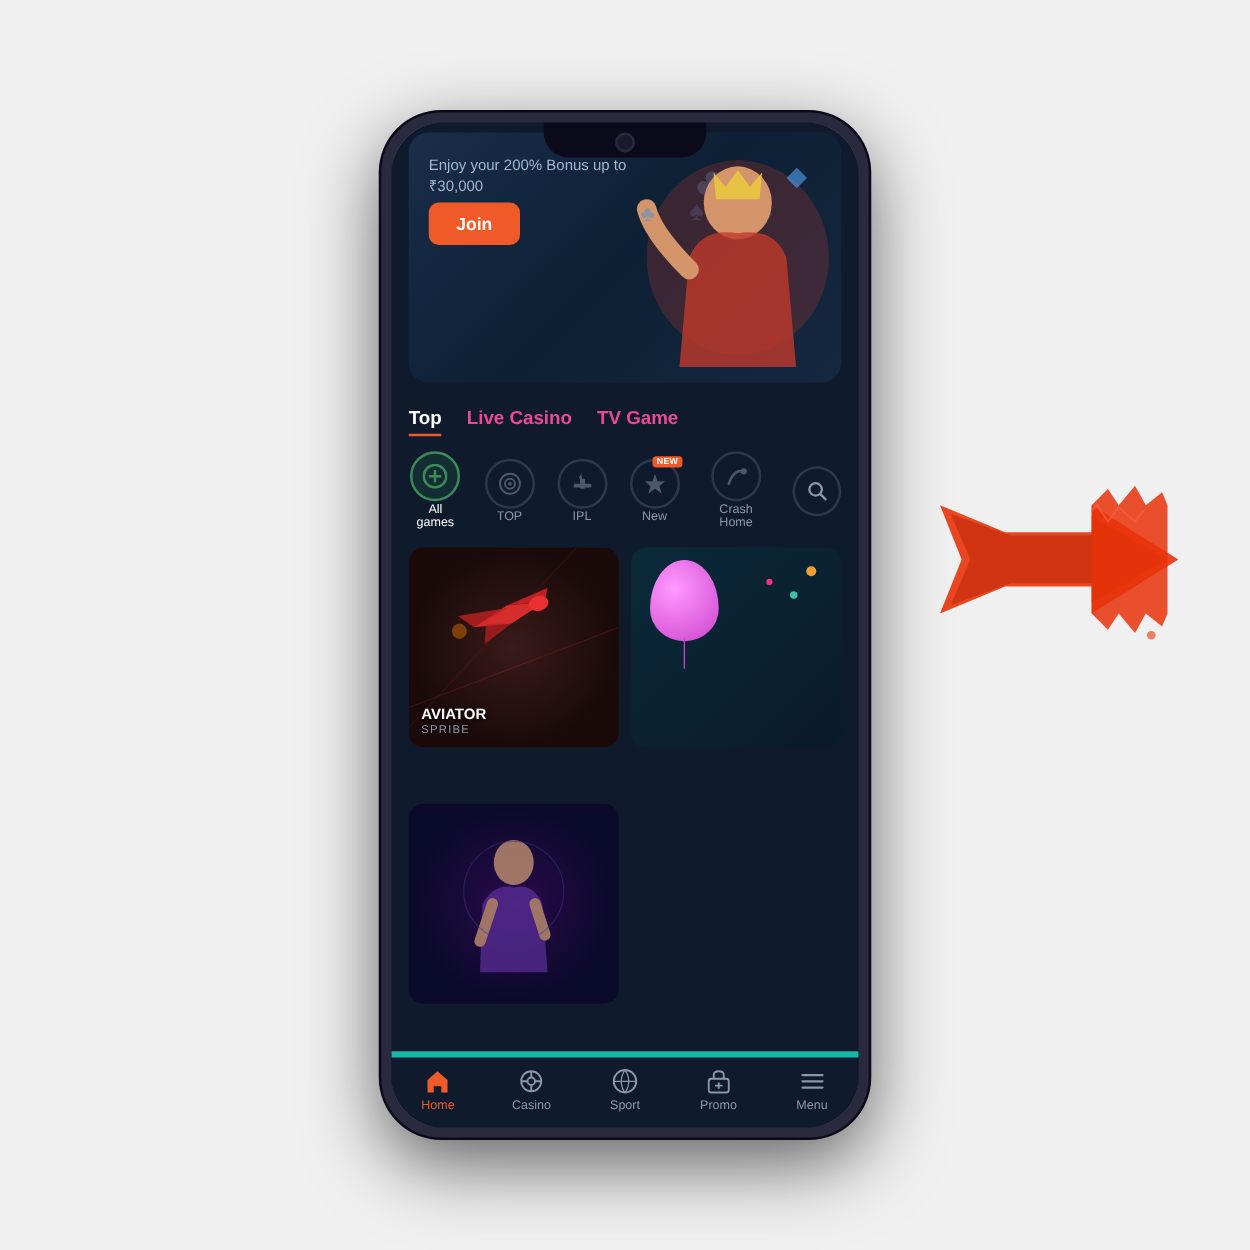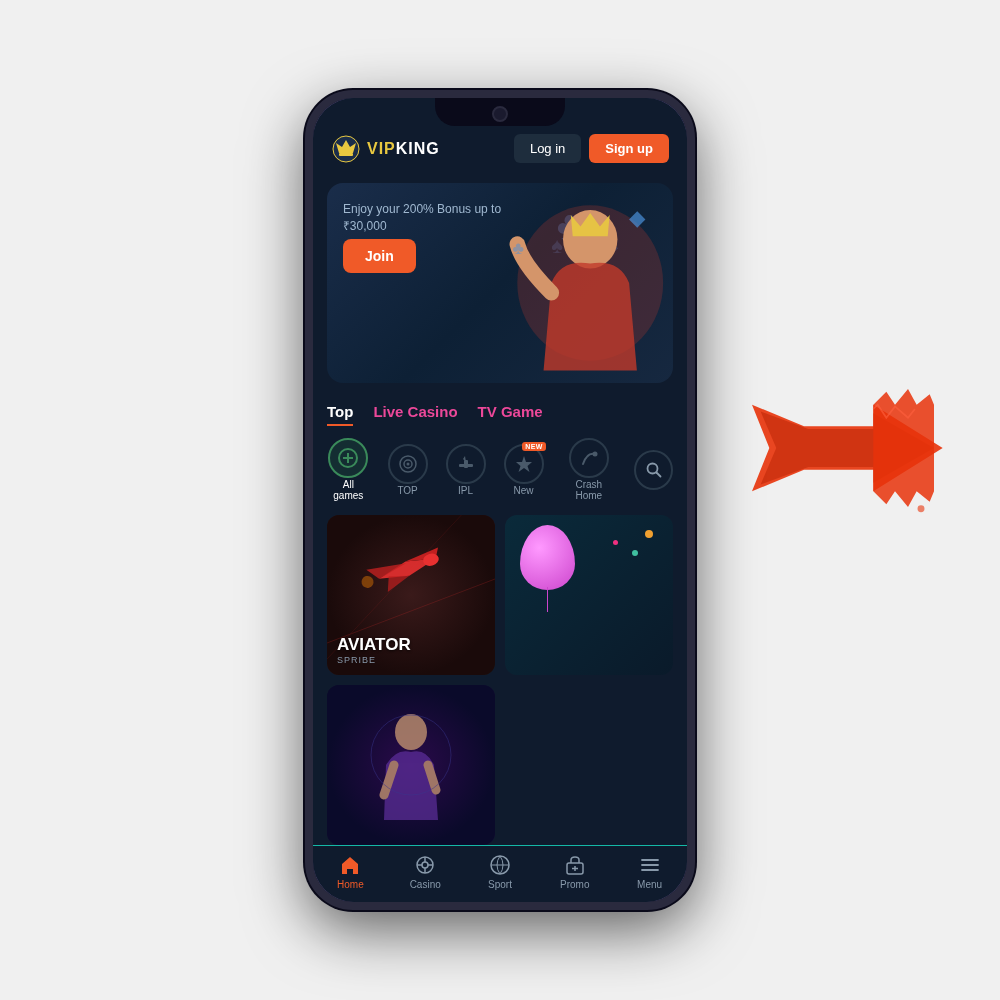--- a/index.html
+++ b/index.html
@@ -296,21 +296,21 @@
     }
 
     .game-card-bg-crazy {
       position: absolute;
       top: 0; left: 0; right: 0; bottom: 0;
       background: radial-gradient(ellipse at center top, #4a1a6a 0%, #1a0a2a 70%);
     }
 
     .game-name {
       color: white;
-      font-size: 17px;
+      font-size: 12px;
       font-weight: 800;
       text-transform: uppercase;
       position: relative;
       z-index: 2;
       text-shadow: 0 1px 3px rgba(0,0,0,0.8);
     }
 
     .game-provider {
       color: #8899aa;
       font-size: 9px;
@@ -318,21 +318,21 @@
       text-transform: uppercase;
       letter-spacing: 1px;
       position: relative;
       z-index: 2;
     }
 
     
     .bottom-nav {
       display: flex;
       background: #0f1b2d;
-      border-top: 1px solid #14b8a6;
+      border-top: 5px solid #14b8a6;
       padding: 8px 0 12px;
       flex-shrink: 0;
     }
 
     .nav-item {
       flex: 1;
       display: flex;
       flex-direction: column;
       align-items: center;
       gap: 3px;
@@ -426,37 +426,20 @@
       width: 30px;
       height: 28px;
     }
   </style>
 </head>
 <body>
 
 <div class="phone-frame">
   <div class="phone-screen">
 
-    <div class="top-bar">
-      <div class="logo">
-
-        <svg class="crown-svg" viewBox="0 0 30 28" fill="none" xmlns="http://www.w3.org/2000/svg">
-          <circle cx="15" cy="14" r="13" fill="#1a2d4a" stroke="#e8c840" stroke-width="1"></circle>
-          <polygon points="15,5 19,12 25,8 22,18 8,18 5,8 11,12" fill="#e8c840"></polygon>
-          <rect x="8" y="18" width="14" height="3" rx="1" fill="#e8c840"></rect>
-        </svg>
-        <span class="logo-text">
-          <span class="vip">VIP</span><span>KING</span>
-        </span>
-      </div>
-      <div class="top-buttons">
-        <button class="btn-login">Log in</button>
-        <button class="btn-signup">Sign up</button>
-      </div>
-    </div>
 
     <div class="banner">
       
       <div style="position:absolute;right:90px;top:20px;font-size:40px;color:#4a7fc1;opacity:0.4;z-index:1;">♣</div>
       <div style="position:absolute;right:55px;top:45px;font-size:30px;color:#4a7fc1;opacity:0.35;z-index:1;">◆</div>
       <div style="position:absolute;right:110px;top:50px;font-size:22px;color:#4a7fc1;opacity:0.3;z-index:1;">♠</div>
 
       <p class="banner-subtitle">Enjoy your 200% Bonus up to ₹30,000</p>
       <button class="btn-join">Join</button>
 

